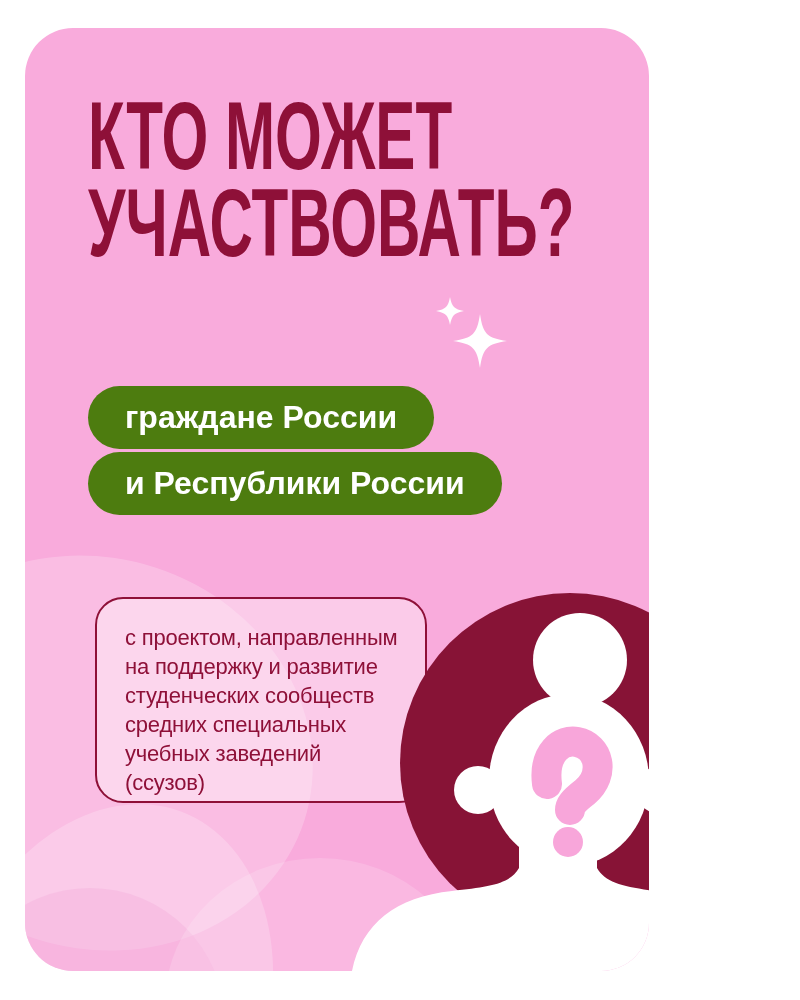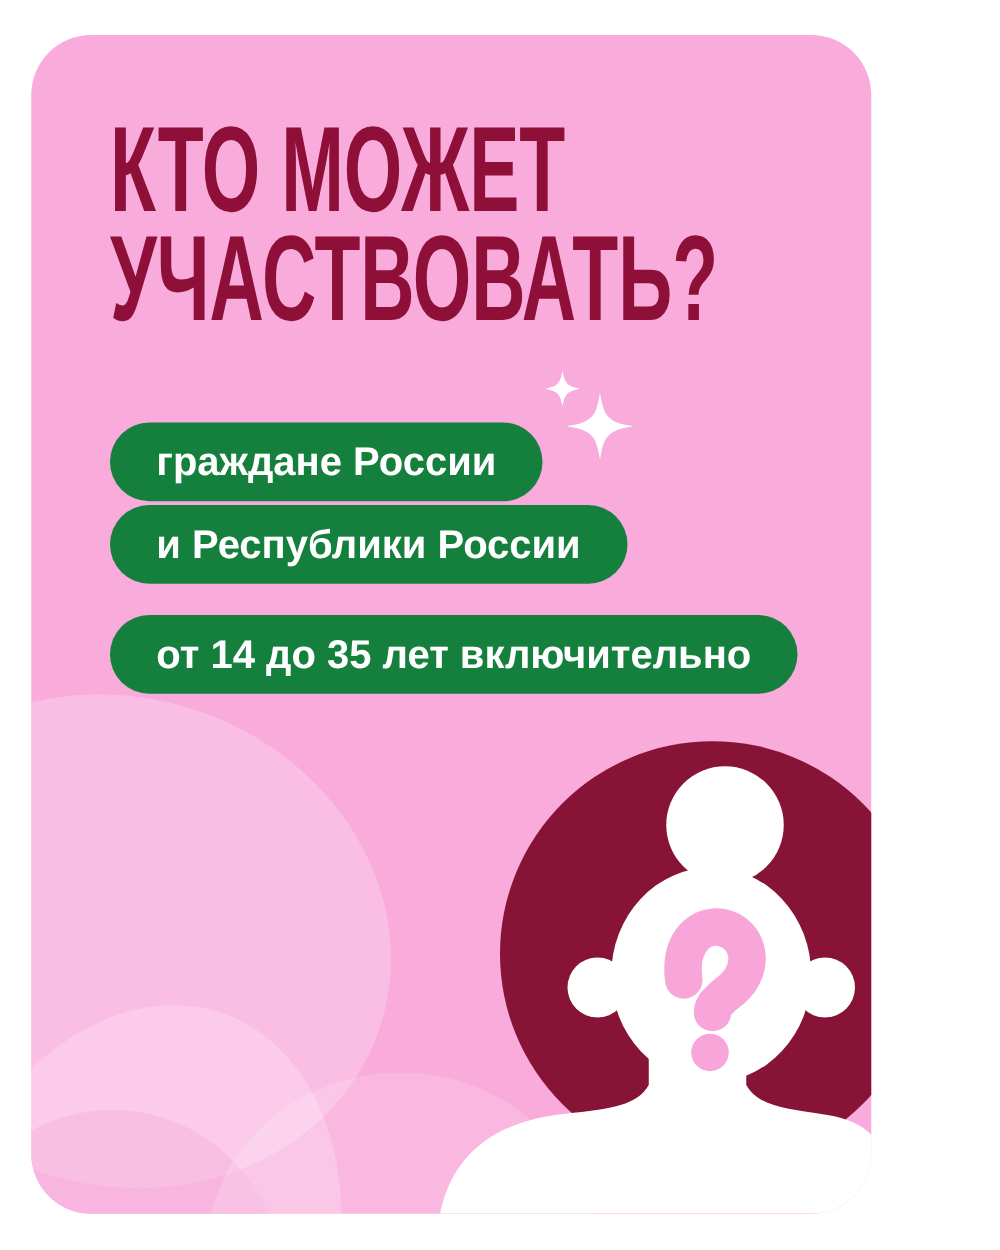--- a/index.html
+++ b/index.html
@@ -7,21 +7,21 @@
   body {
     font-family:"Liberation Sans", sans-serif;
     background:#ffffff;
     position:relative;
     overflow:hidden;
   }
   .page { position:absolute; inset:0; background:#ffffff; }
 
   .card {
     position:absolute; left:25px; top:28px;
-    width:672px; height:943px;
+    width:624px; height:943px;
     background:#f9abdc;
     border-radius:48px;
     overflow:hidden;
   }
 
   
   .blob { position:absolute; border-radius:50%; pointer-events:none; }
   .b1 { left:-150px; top:530px; width:440px; height:390px; background:#ffffff; opacity:.22; transform:rotate(18deg); }
   .b2 { left:-80px;  top:770px; width:320px; height:440px; background:#ffffff; opacity:.22; transform:rotate(20deg); }
   .b3 { left:140px;  top:830px; width:310px; height:290px; background:#ffffff; opacity:.16; }
@@ -33,24 +33,24 @@
     color:#8e1038;
     transform:scaleX(.62); transform-origin:0 0;
     white-space:nowrap;
   }
   .title span { display:block; }
 
   .sparkles { position:absolute; left:395px; top:257px; }
 
   .pill {
     position:absolute; left:63px; height:63px;
-    background:#15803d; color:#ffffff;
+    background:#4d7c0f; color:#ffffff;
     border-radius:32px;
     font-size:32px; font-weight:bold; line-height:63px;
-    padding:0 37px; white-space:nowrap;
+    padding:0 37px; white-space:nowrap;margin-top:48px;
   }
   .pill-1 { top:310px; }
   .pill-2 { top:376px; }
   .pill-3 { top:464px; }
 
   .info-box {
     position:absolute; left:70px; top:569px;
     width:332px; height:206px;
     border:2px solid #8e1038;
     border-radius:28px;
@@ -82,22 +82,29 @@
       <span>УЧАСТВОВАТЬ?</span>
     </h1>
 
     <svg class="sparkles" width="100" height="90" viewBox="0 0 100 90">
       <path fill="#ffffff" d="M30 12 C32 22 34 24 44 26 C34 28 32 30 30 40 C28 30 26 28 16 26 C26 24 28 22 30 12 Z"></path>
       <path fill="#ffffff" d="M60 29 C63 49 67 53 87 56 C67 59 63 63 60 83 C57 63 53 59 33 56 C53 53 57 49 60 29 Z"></path>
     </svg>
 
     <div class="pill pill-1">граждане России</div>
     <div class="pill pill-2">и Республики России</div>
-    <div class="pill pill-3">от 14 до 35 лет включительно</div>
 
+    <div class="info-box">
+      <p class="info-text">с проектом, направленным
+на поддержку и развитие
+студенческих сообществ
+средних специальных
+учебных заведений
+(ссузов)</p>
+    </div>
 
     <svg class="person" viewBox="0 0 435 381" width="435" height="381">
       <circle cx="230" cy="173" r="170" fill="#871336"></circle>
       <circle cx="240" cy="70" r="47" fill="#ffffff"></circle>
       <circle cx="138" cy="200" r="24" fill="#ffffff"></circle>
       <circle cx="320" cy="200" r="24" fill="#ffffff"></circle>
       <ellipse cx="229" cy="190" rx="80" ry="86" fill="#ffffff"></ellipse>
       <circle cx="170" cy="303" r="12" fill="#ffffff"></circle>
       <circle cx="266" cy="303" r="12" fill="#ffffff"></circle>
       <path fill="#ffffff" d="M 12 381

